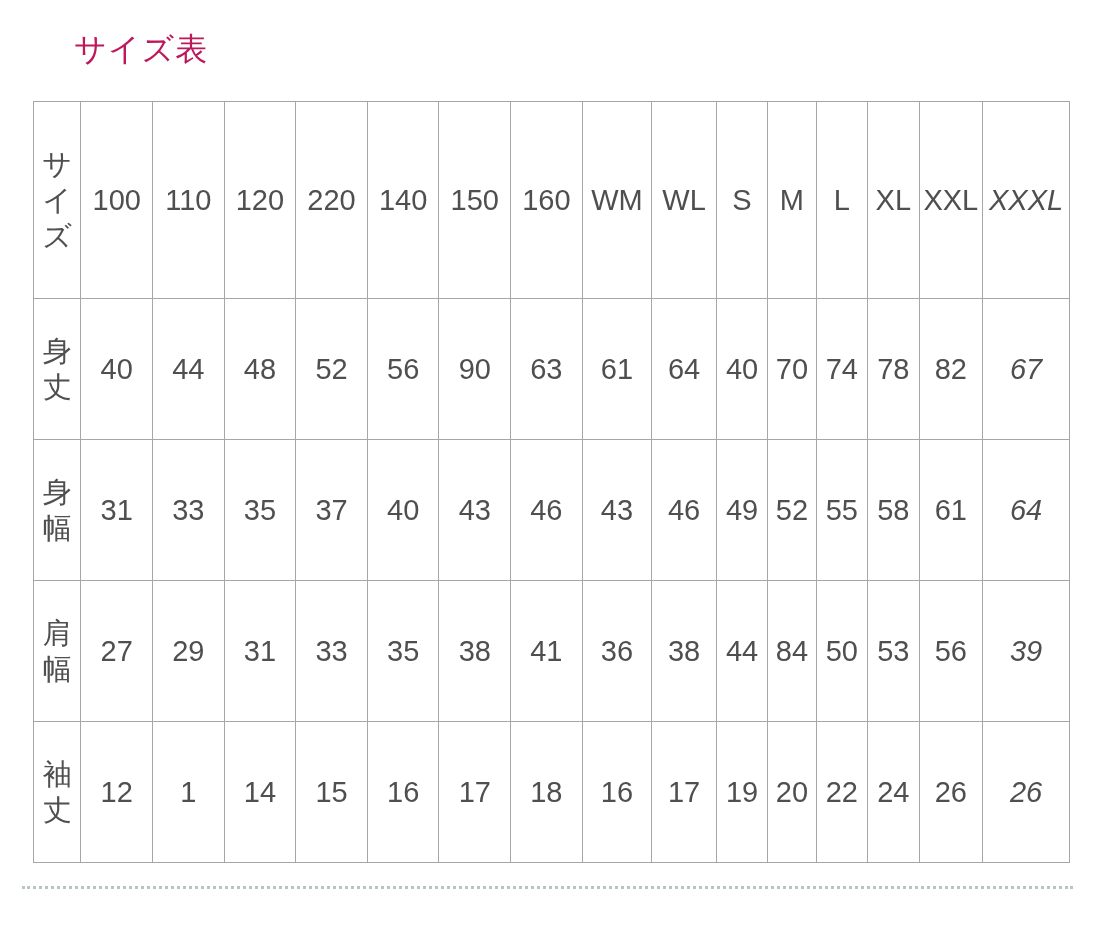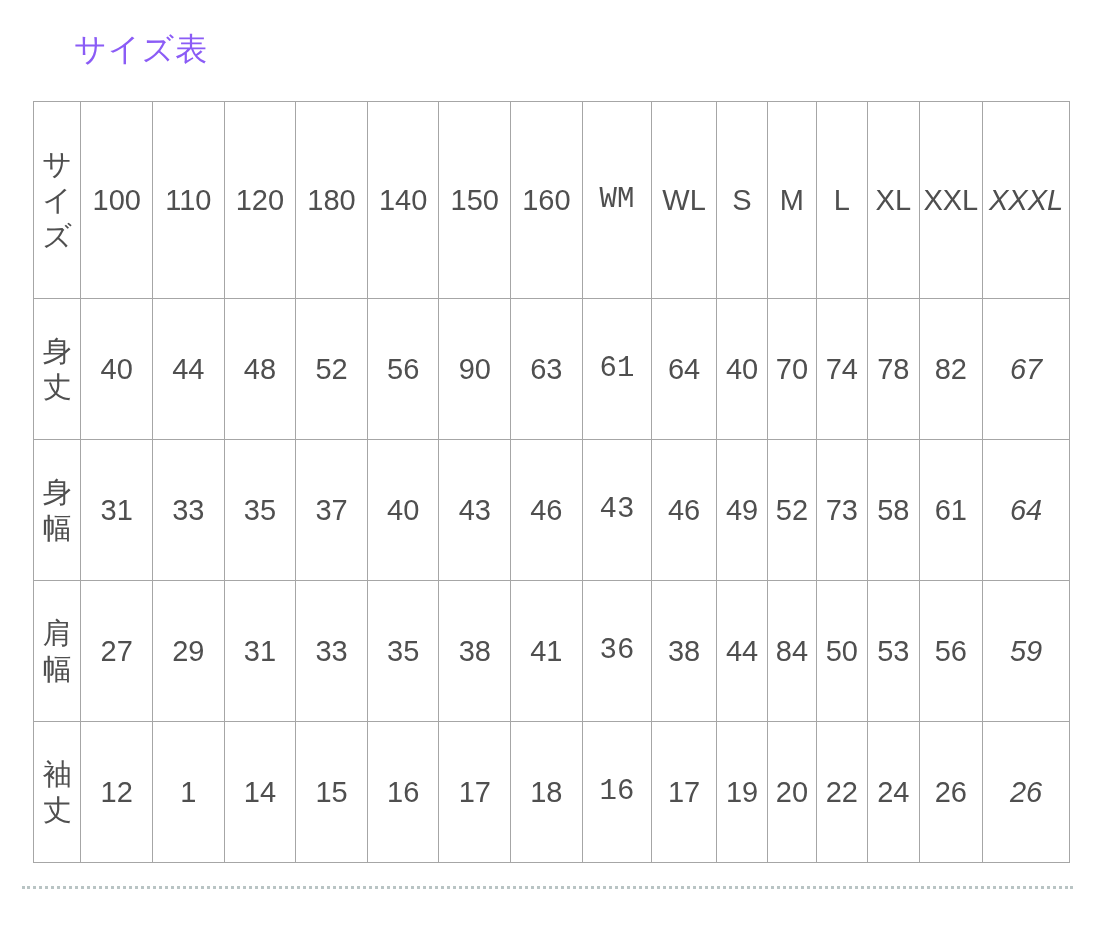--- a/index.html
+++ b/index.html
@@ -20,21 +20,21 @@
     left: 0;
     top: 0;
     width: 1095px;
     height: 927px;
   }
   .title {
     position: absolute;
     left: 74px;
     top: 30px;
     font-size: 32px;
-    color: #8b5cf6;
+    color: #be185d;
     letter-spacing: 1px;
     line-height: 1.2;
     white-space: nowrap;
   }
   .table-wrap {
     position: absolute;
     left: 33px;
     top: 101px;
     width: 1037px;
   }
@@ -64,21 +64,21 @@
     font-size: 28px;
     line-height: 1.22;
     letter-spacing: 0px;
     padding: 0 2px;
     word-break: break-all;
   }
   td.rowlabel span {
     display: block;
   }
   .col-100, .col-110, .col-120, .col-130, .col-140, .col-150, .col-160 { width: 70px; }
-  .col-WM { width: 68px; font-family: Liberation Mono, monospace; }
+  .col-WM { width: 68px; }
   .col-WL { width: 63px; }
   .col-S { width: 50px; }
   .col-M { width: 47px; }
   .col-L { width: 50px; }
   .col-XL { width: 50px; }
   .col-XXL { width: 62px; margin-left: 32px; }
   .col-XXXL { width: 85px; font-style: italic; }
   .dotted-rule {
     position: absolute;
     left: 22px;
@@ -99,21 +99,21 @@
       <tbody>
         <tr class="header-row">
           <td class="rowlabel">
             <span>サ</span>
             <span>イ</span>
             <span>ズ</span>
           </td>
           <td class="col-100">100</td>
           <td class="col-110">110</td>
           <td class="col-120">120</td>
-          <td class="col-130">180</td>
+          <td class="col-130">220</td>
           <td class="col-140">140</td>
           <td class="col-150">150</td>
           <td class="col-160">160</td>
           <td class="col-WM">WM</td>
           <td class="col-WL">WL</td>
           <td class="col-S">S</td>
           <td class="col-M">M</td>
           <td class="col-L">L</td>
           <td class="col-XL">XL</td>
           <td class="col-XXL">XXL</td>
@@ -151,21 +151,21 @@
           <td class="col-110">33</td>
           <td class="col-120">35</td>
           <td class="col-130">37</td>
           <td class="col-140">40</td>
           <td class="col-150">43</td>
           <td class="col-160">46</td>
           <td class="col-WM">43</td>
           <td class="col-WL">46</td>
           <td class="col-S">49</td>
           <td class="col-M">52</td>
-          <td class="col-L">73</td>
+          <td class="col-L">55</td>
           <td class="col-XL">58</td>
           <td class="col-XXL">61</td>
           <td class="col-XXXL">64</td>
         </tr>
 
         <tr class="data-row">
           <td class="rowlabel">
             <span>肩</span>
             <span>幅</span>
           </td>
@@ -176,21 +176,21 @@
           <td class="col-140">35</td>
           <td class="col-150">38</td>
           <td class="col-160">41</td>
           <td class="col-WM">36</td>
           <td class="col-WL">38</td>
           <td class="col-S">44</td>
           <td class="col-M">84</td>
           <td class="col-L">50</td>
           <td class="col-XL">53</td>
           <td class="col-XXL">56</td>
-          <td class="col-XXXL">59</td>
+          <td class="col-XXXL">39</td>
         </tr>
 
         <tr class="data-row">
           <td class="rowlabel">
             <span>袖</span>
             <span>丈</span>
           </td>
           <td class="col-100">12</td>
           <td class="col-110">1</td>
           <td class="col-120">14</td>

